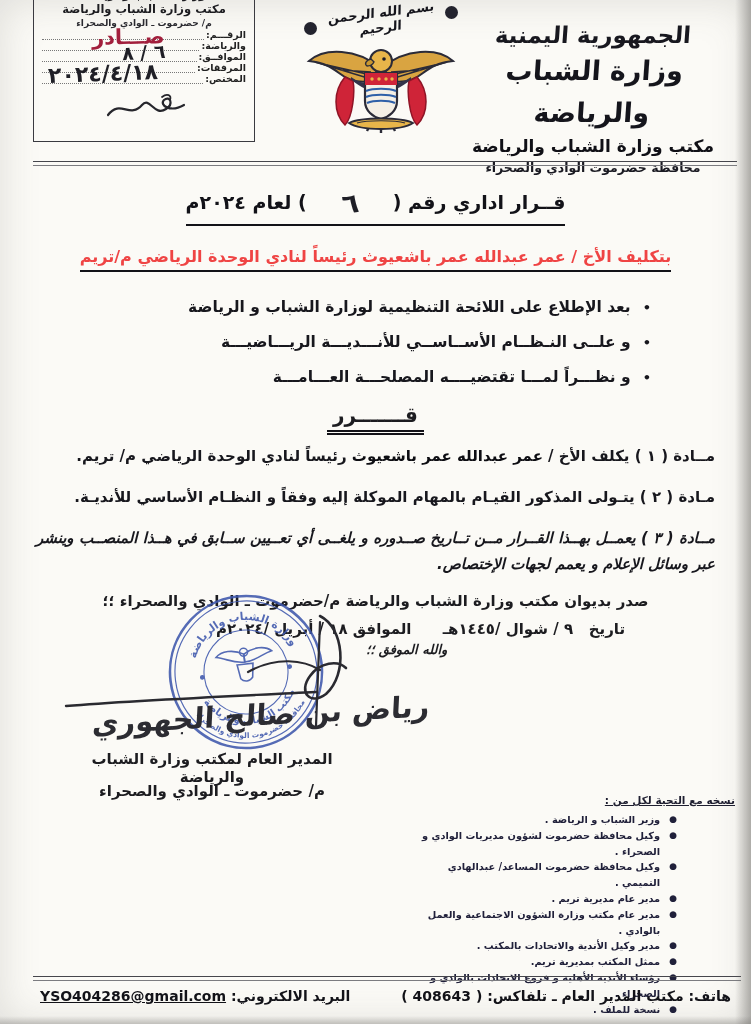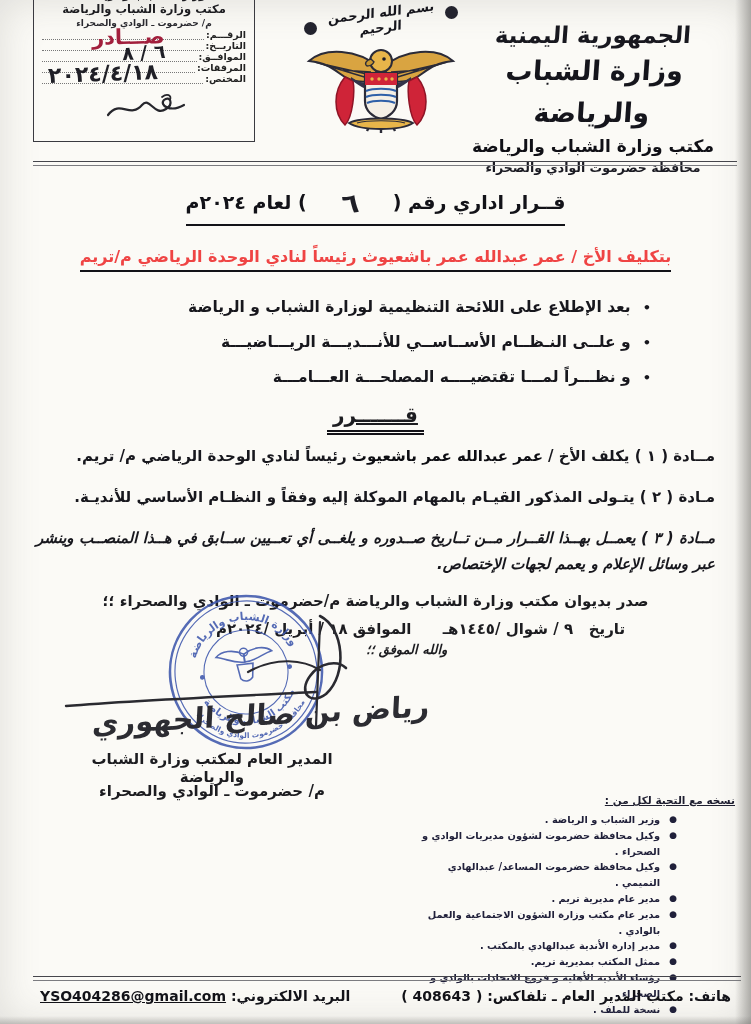--- a/index.html
+++ b/index.html
@@ -55,21 +55,21 @@
   .title{ text-align:center;font-size:19px;font-weight:800;color:#121218;}
   .title .u{border-bottom:2.2px solid #121218;padding-bottom:5px;display:inline-block;}
   .paren-gap{display:inline-block;width:86px;text-align:center;vertical-align:middle;}
   .hand-six{font-size:27px;font-weight:bold;display:inline-block;transform:rotate(-8deg);color:#1e1e26;}
   .subject{text-align:center;font-size:16px;font-weight:800;margin-top:21px;color:#ef4444;}
   .subject .u{border-bottom:2px solid #121218;padding-bottom:4px;display:inline-block;}
   .preamble{margin:26px 64px 0 0;}
   .pitem{display:flex;direction:rtl;gap:12px;font-size:15.5px;font-weight:bold;
     margin-bottom:17px;color:#17171d;}
   .pitem .dot{font-size:13px;margin-top:2px;}
-  .decided{text-align:center;margin-top:6px;font-size:20px;font-weight:800;text-decoration:underline;}
+  .decided{text-align:center;margin-top:6px;font-size:20px;font-weight:800;}
   .decided .u{border-bottom:5px double #121218;padding:0 6px 3px 6px;}
   .articles{margin-top:16px;font-size:15px;font-weight:bold;color:#17171d;}
   .article{margin-bottom:15px;line-height:26px;}
   .article.justify{text-align:justify;font-style:italic;}
   .a-name{font-weight:700;color:#0d0d12;}
   .issued{text-align:center;font-size:15px;font-weight:bold;margin-top:9px;}
   .dateline{text-align:center;font-size:15px;font-weight:800;margin-top:10px;
     white-space:pre-wrap;margin-left:90px;}
 
   
@@ -105,21 +105,21 @@
 
   <div class="stampbox">
     <div class="org1">وزارة الشباب والرياضة</div>
     <div class="org2">مكتب وزارة الشباب والرياضة</div>
     <div class="org3">م/ حضرموت ـ الوادي والصحراء</div>
     <div class="field">
       <span class="lbl">الرقـــم:</span>
         <span class="line"></span>
     </div>
     <div class="field">
-      <span class="lbl">التاريــخ:</span>
+      <span class="lbl">والرياضة:</span>
         <span class="line"></span>
     </div>
     <div class="field">
       <span class="lbl">الموافــق:</span>
         <span class="line"></span>
     </div>
     <div class="field">
       <span class="lbl">المرفقات:</span>
         <span class="line"></span>
     </div>
@@ -282,21 +282,21 @@
       <li>
           <span class="dot">●</span>
           <span>مدير عام مديرية تريم .</span>
         </li>
       <li>
           <span class="dot">●</span>
           <span>مدير عام مكتب وزارة الشؤون الاجتماعية والعمل بالوادي .</span>
         </li>
       <li>
           <span class="dot">●</span>
-          <span>مدير إدارة الأندية عبدالهادي بالمكتب .</span>
+          <span>مدير وكيل الأندية والاتحادات بالمكتب .</span>
         </li>
       <li>
           <span class="dot">●</span>
           <span>ممثل المكتب بمديرية تريم.</span>
         </li>
       <li>
           <span class="dot">●</span>
           <span>رؤساء الأندية الأهلية و فروع الاتحادات بالوادي و الصحراء .</span>
         </li>
       <li>

